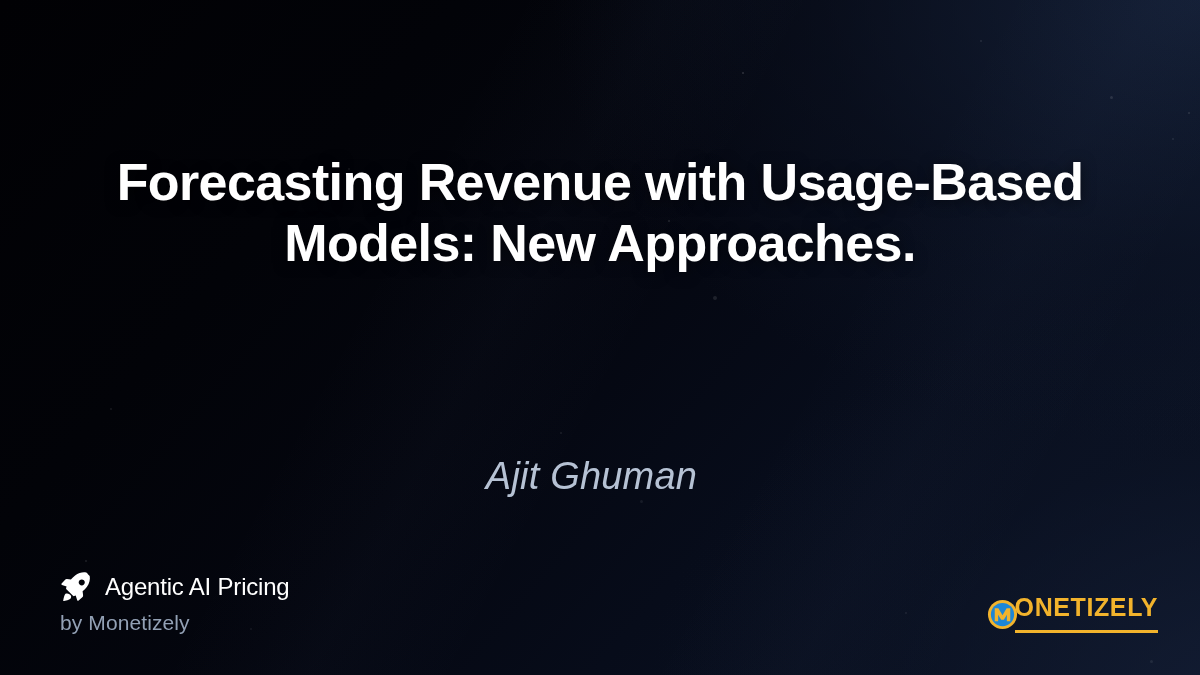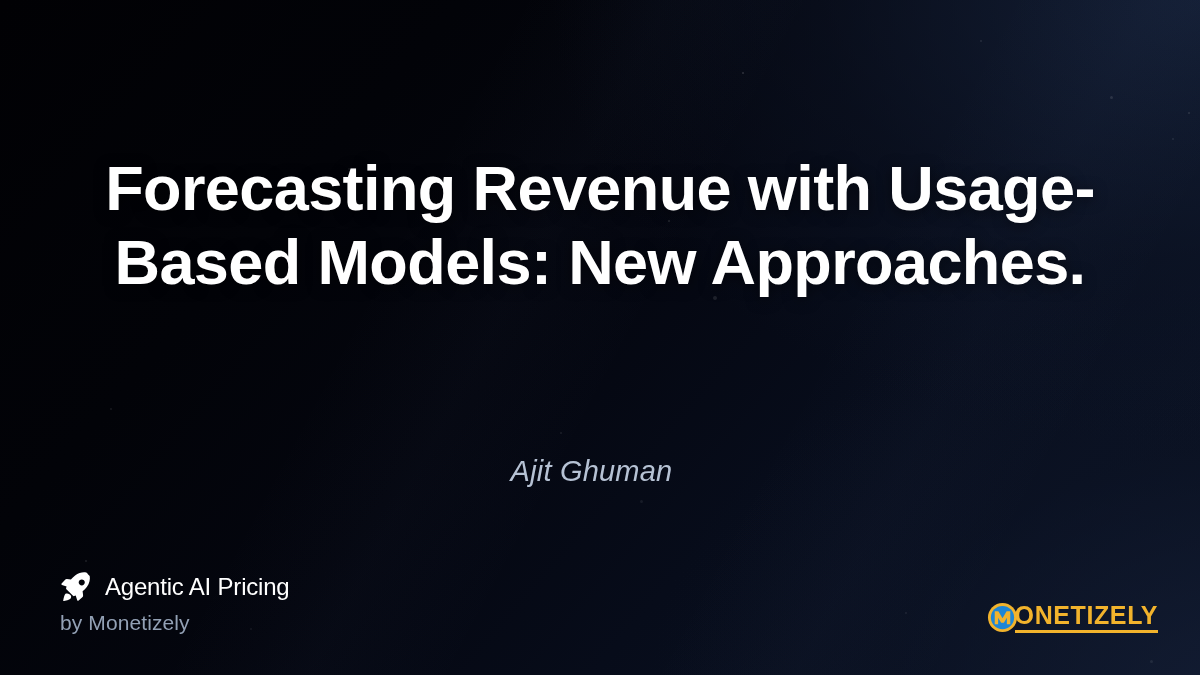--- a/index.html
+++ b/index.html
@@ -50,35 +50,35 @@
     left: 0;
     right: 0;
     top: 152px;
     text-align: center;
     padding: 0 90px;
     box-sizing: border-box;
   }
   .slide-title {
     margin: 0;
     color: #ffffff;
-    font-size: 63px;
+    font-size: 52px;
     line-height: 1.17;
     font-weight: bold;
     letter-spacing: -0.6px;
     text-shadow: 0 2px 14px rgba(0,0,0,0.55);
   }
 
   .subtitle {
     position: absolute;
     left: 0;
     right: 17px;
     top: 455px;
     text-align: center;
     color: #b6c2d4;
-    font-size: 29px;
+    font-size: 38px;
     font-style: italic;
     font-weight: normal;
     letter-spacing: 0.2px;
   }
 
   
   .brand {
     position: absolute;
     left: 60px;
     bottom: 42px;
@@ -124,21 +124,21 @@
     display: block;
   }
   .logo-wordmark {
     margin-left: -3px;
     color: #f2b32c;
     font-size: 25px;
     font-weight: bold;
     letter-spacing: 0.6px;
     line-height: 1;
     border-bottom: 3px solid #f2b32c;
-    padding-bottom: 2px;
+    padding-bottom: 10px;
   }
 </style>
 </head>
 <body>
 
 <div class="slide">
 
   <div class="sheen"></div>
 
   <div class="starfield">

